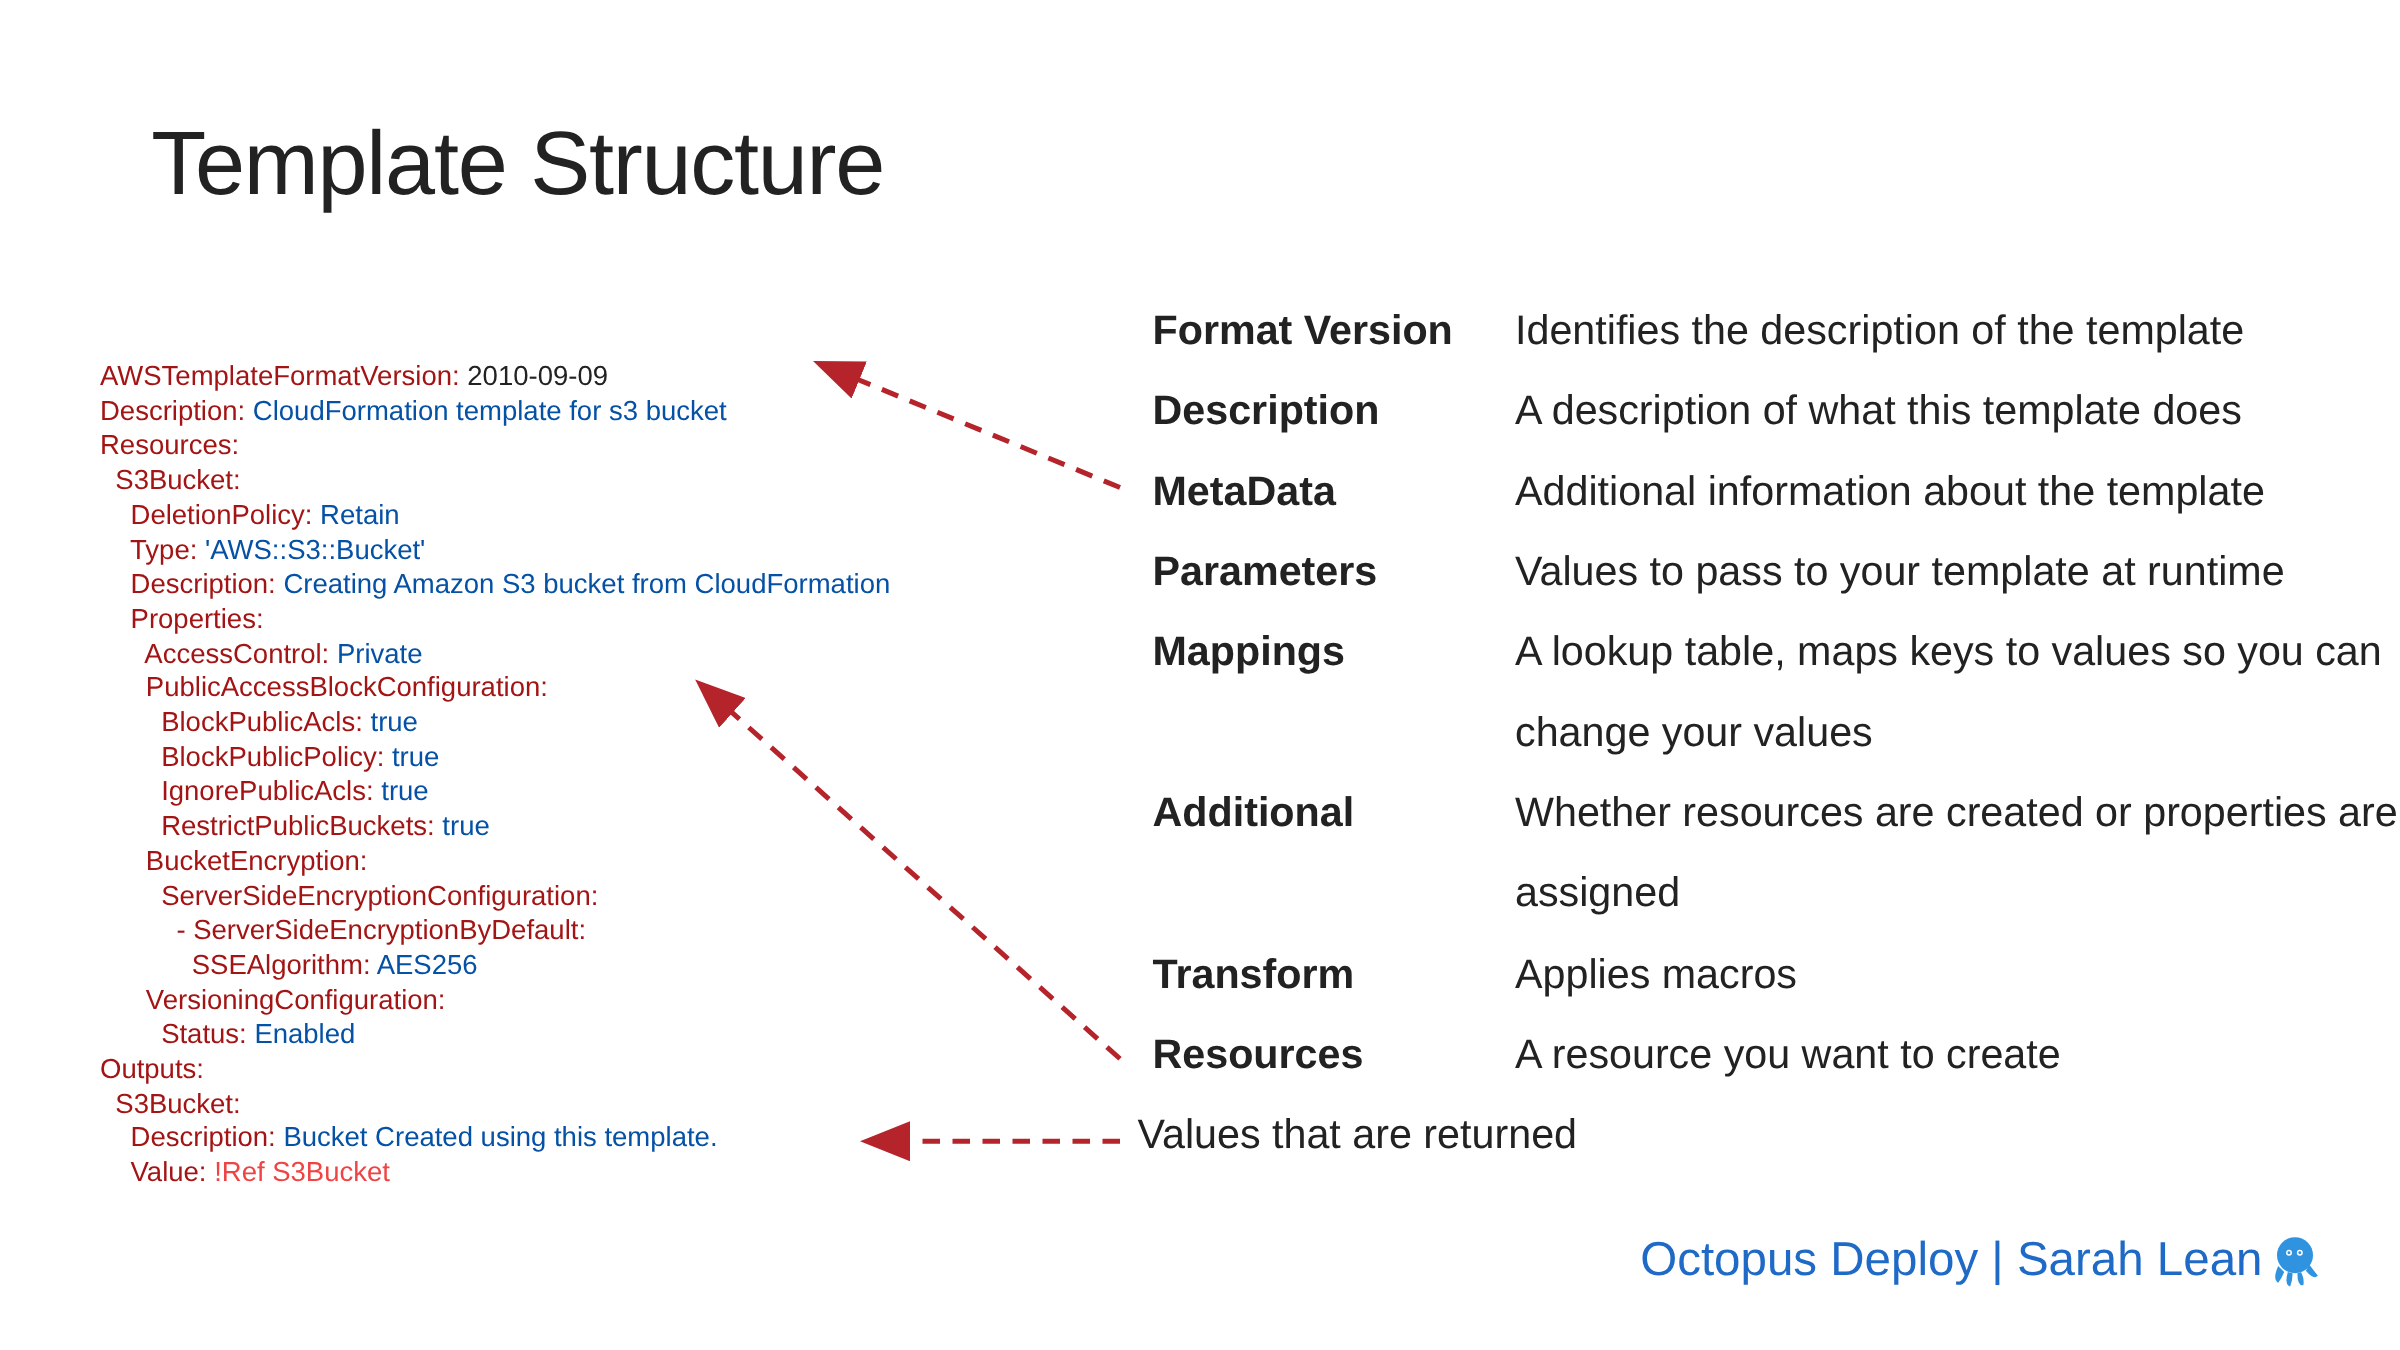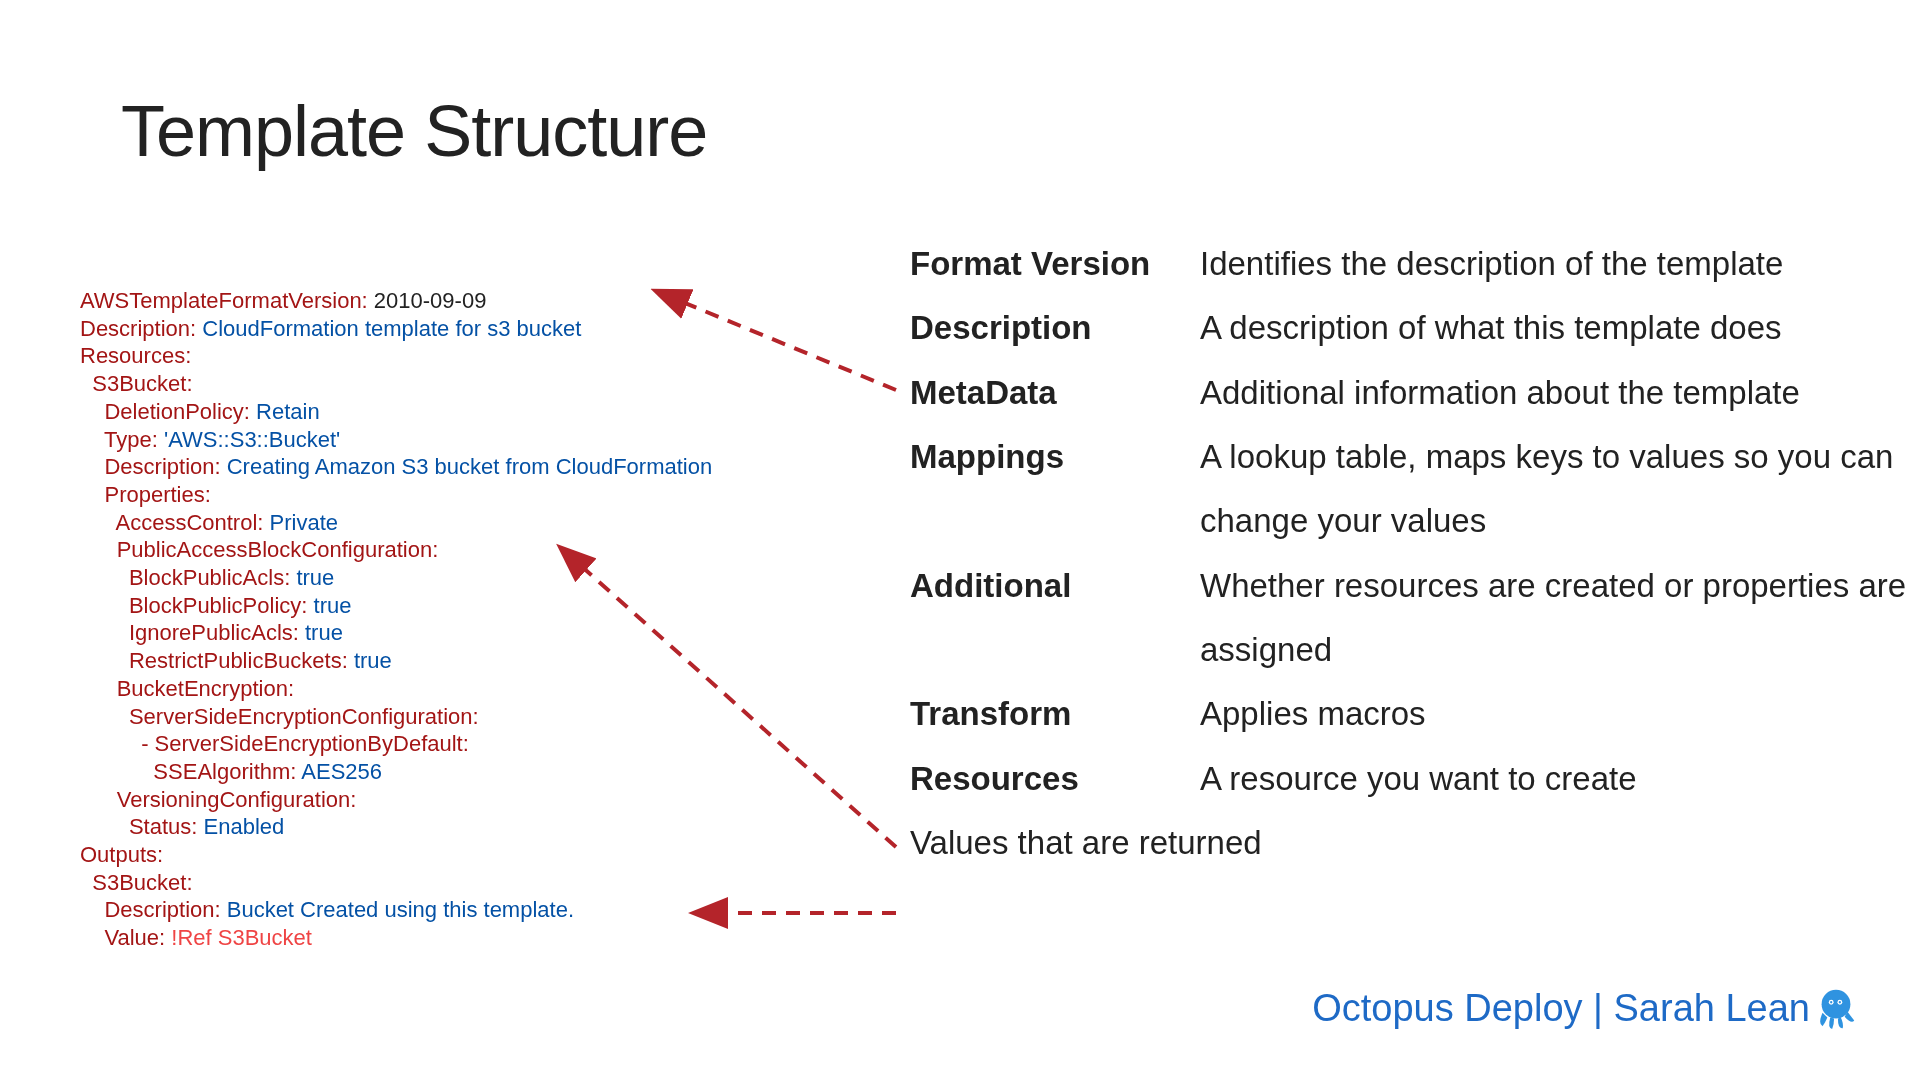--- a/index.html
+++ b/index.html
@@ -46,20 +46,21 @@
     color: #222;
   }
   .def-row {
     display: flex;
     align-items: flex-start;
   }
   .def-term {
     font-weight: 700;
     width: 290px;
     flex-shrink: 0;
+    margin-left: 12px;
   }
   .def-desc {
     flex: 1;
   }
   .footer {
     position: absolute;
     right: 110px;
     bottom: 50px;
     font-size: 38px;
     color: #1E6AC6;
@@ -94,20 +95,24 @@
       <div class="def-term">Format Version</div>
       <div class="def-desc">Identifies the description of the template</div>
     </div>
     <div class="def-row">
       <div class="def-term">Description</div>
       <div class="def-desc">A description of what this template does</div>
     </div>
     <div class="def-row">
       <div class="def-term">MetaData</div>
       <div class="def-desc">Additional information about the template</div>
+    </div>
+    <div class="def-row">
+      <div class="def-term">Parameters</div>
+      <div class="def-desc">Values to pass to your template at runtime</div>
     </div>
     <div class="def-row">
       <div class="def-term">Mappings</div>
       <div class="def-desc">A lookup table, maps keys to values so you can change your values</div>
     </div>
     <div class="def-row">
       <div class="def-term">Additional</div>
       <div class="def-desc">Whether resources are created or properties are assigned</div>
     </div>
     <div class="def-row">

